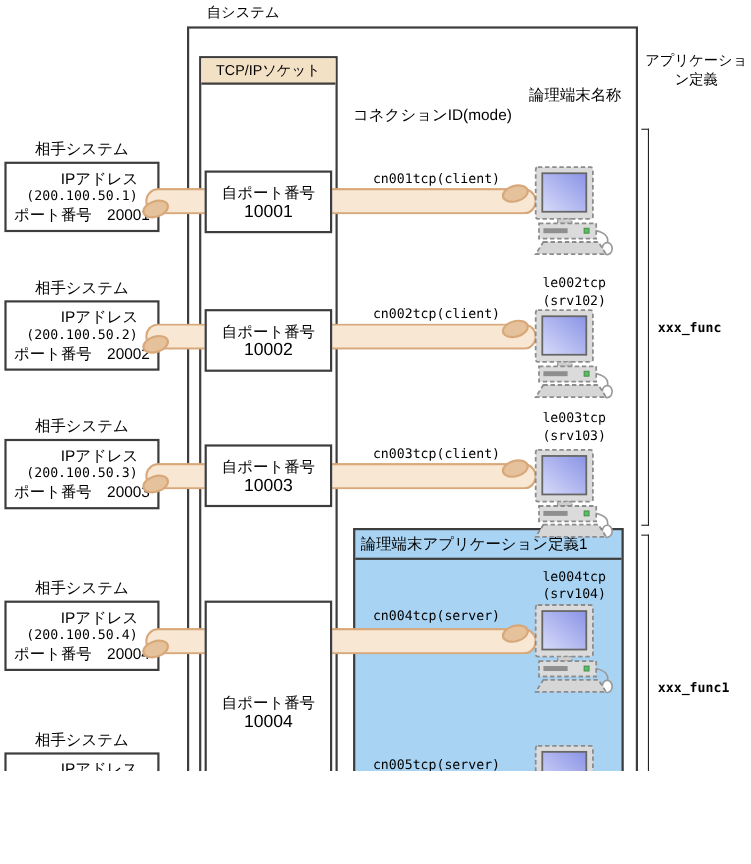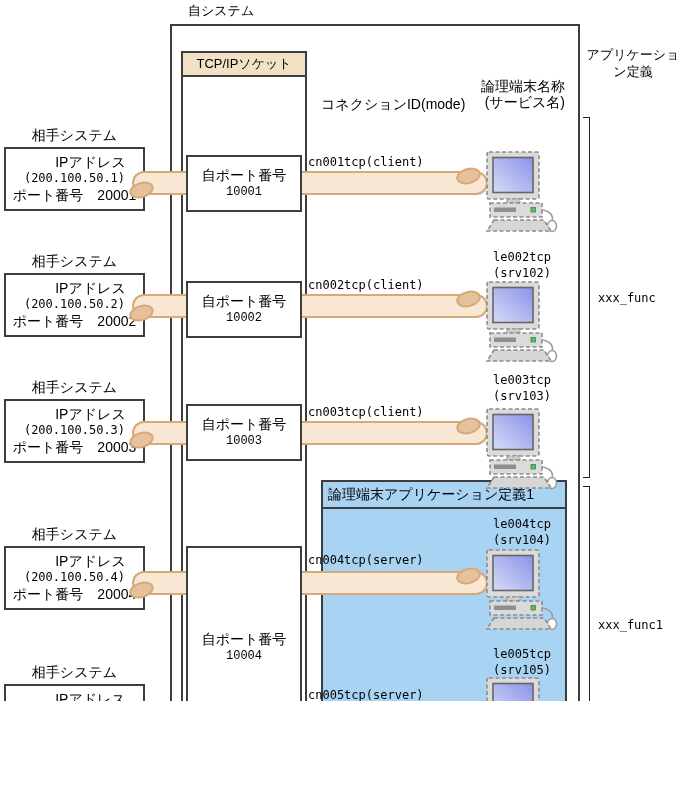--- a/index.html
+++ b/index.html
@@ -24,44 +24,44 @@
               background:#fff;z-index:2;text-align:center;padding-top:5px;}
   .rb-line{font-size:14px;line-height:16px;padding-left:32px;}
   .rb-ip{font-family:"DejaVu Sans Mono",monospace;font-size:12px;line-height:17px;}
   .rb-port{font-size:14px;line-height:17px;}
   .remote-title{width:141px;left:4px;text-align:center;}
   
   .port-box{position:absolute;left:186px;width:116px;border:2px solid #3d3d3d;background:#fff;
             z-index:4;display:flex;flex-direction:column;justify-content:center;
             align-items:center;text-align:center;}
   .port-box .pl{font-size:14px;line-height:18px;}
-  .port-box .pn{font-family:Liberation Mono, monospace;font-size:12px;line-height:17px;}
+  .port-box .pn{font-family:Liberation Sans, sans-serif;font-size:16px;line-height:17px;}
   
   .band{position:absolute;height:24px;background:#F8E7D3;border:2px solid #D8A87A;z-index:3;}
   .band-l{left:132px;width:56px;border-radius:12px 0 0 12px;border-right:none;}
   .band-r{left:300px;width:188px;border-radius:0 12px 12px 0;border-left:none;}
   .knob{position:absolute;width:25px;height:16px;background:#E5C29B;border:2px solid #D8A87A;
         border-radius:50%;}
   .knob-l{left:-5px;top:9px;transform:rotate(-18deg);}
   .knob-r{right:5px;top:-5px;transform:rotate(-15deg);}
   
   .term-lbl{position:absolute;left:466px;width:112px;text-align:center;z-index:6;}
   .term-lbl div{font-family:"DejaVu Sans Mono",monospace;font-size:12px;line-height:16px;}
   .pc{position:absolute;left:484px;width:76px;height:84px;z-index:5;}
-  .cn{left:308px;font-family:"DejaVu Sans Mono",monospace;font-size:12px;}
+  .cn{left:339px;font-family:"DejaVu Sans Mono",monospace;font-size:12px;}
   
   .conn-header{left:321px;top:96px;font-size:14px;}
   .term-header{position:absolute;left:425px;top:79px;width:140px;text-align:right;
                font-size:14px;line-height:15.5px;z-index:6;white-space:nowrap;}
   
   .bracket{position:absolute;left:583px;width:7px;border:1px solid #222;border-left:none;
            z-index:1;background:transparent;}
   .app-def{left:584px;top:46px;width:98px;text-align:center;font-size:13px;line-height:17px;
            white-space:normal;}
-  .xfunc{font-family:"DejaVu Sans Mono",monospace;font-size:12px;}
+  .xfunc{font-family:"DejaVu Sans Mono",monospace;font-size:12px;font-weight:bold;}
 </style>
 </head>
 <body>
 
 <div class="canvas">
 
   <svg width="0" height="0" style="position:absolute" aria-hidden="true">
     <defs>
       <linearGradient id="scr" x1="0" y1="1" x2="1" y2="0">
         <stop offset="0" stop-color="#D7DBF9"></stop>
@@ -86,21 +86,20 @@
 
   <div class="col" style="left:181px;width:126px">
     <div class="col-header">TCP/IPソケット</div>
   </div>
 
   <div class="lbl app-def">アプリケーション定義</div>
 
   <div class="lbl conn-header">コネクションID(mode)</div>
   <div class="term-header">
     <div>論理端末名称</div>
-    <div>(サービス名)</div>
   </div>
 
   <div class="blue-region">
     <div class="blue-title">論理端末アプリケーション定義1</div>
   </div>
 
   <div class="lbl remote-title" style="top:127px">相手システム</div>
   <div class="remote-box" style="top:147px">
     <div class="rb-line">IPアドレス</div>
     <div class="rb-ip">(200.100.50.1)</div>
@@ -203,24 +202,20 @@
     <div class="rb-ip">(200.100.50.5)</div>
     <div class="rb-port">ポート番号　20005</div>
   </div>
   <div class="band band-l" style="top:711px">
       <i class="knob knob-l"></i>
     </div>
   <div class="band band-r" style="top:711px">
       <i class="knob knob-r"></i>
     </div>
   <div class="lbl cn" style="top:687px">cn005tcp(server)</div>
-  <div class="term-lbl" style="top:646px">
-    <div>le005tcp</div>
-    <div>(srv105)</div>
-  </div>
   <svg class="pc" style="top:677px" viewBox="0 0 76 84">
       <use href="#pc-icon"></use>
     </svg>
 
   <div class="bracket" style="top:117px;height:361px"></div>
   <div class="lbl xfunc" style="left:598px;top:290px">xxx_func</div>
   <div class="bracket" style="top:486px;height:277px"></div>
   <div class="lbl xfunc" style="left:598px;top:617px">xxx_func1</div>
 
 </div>

